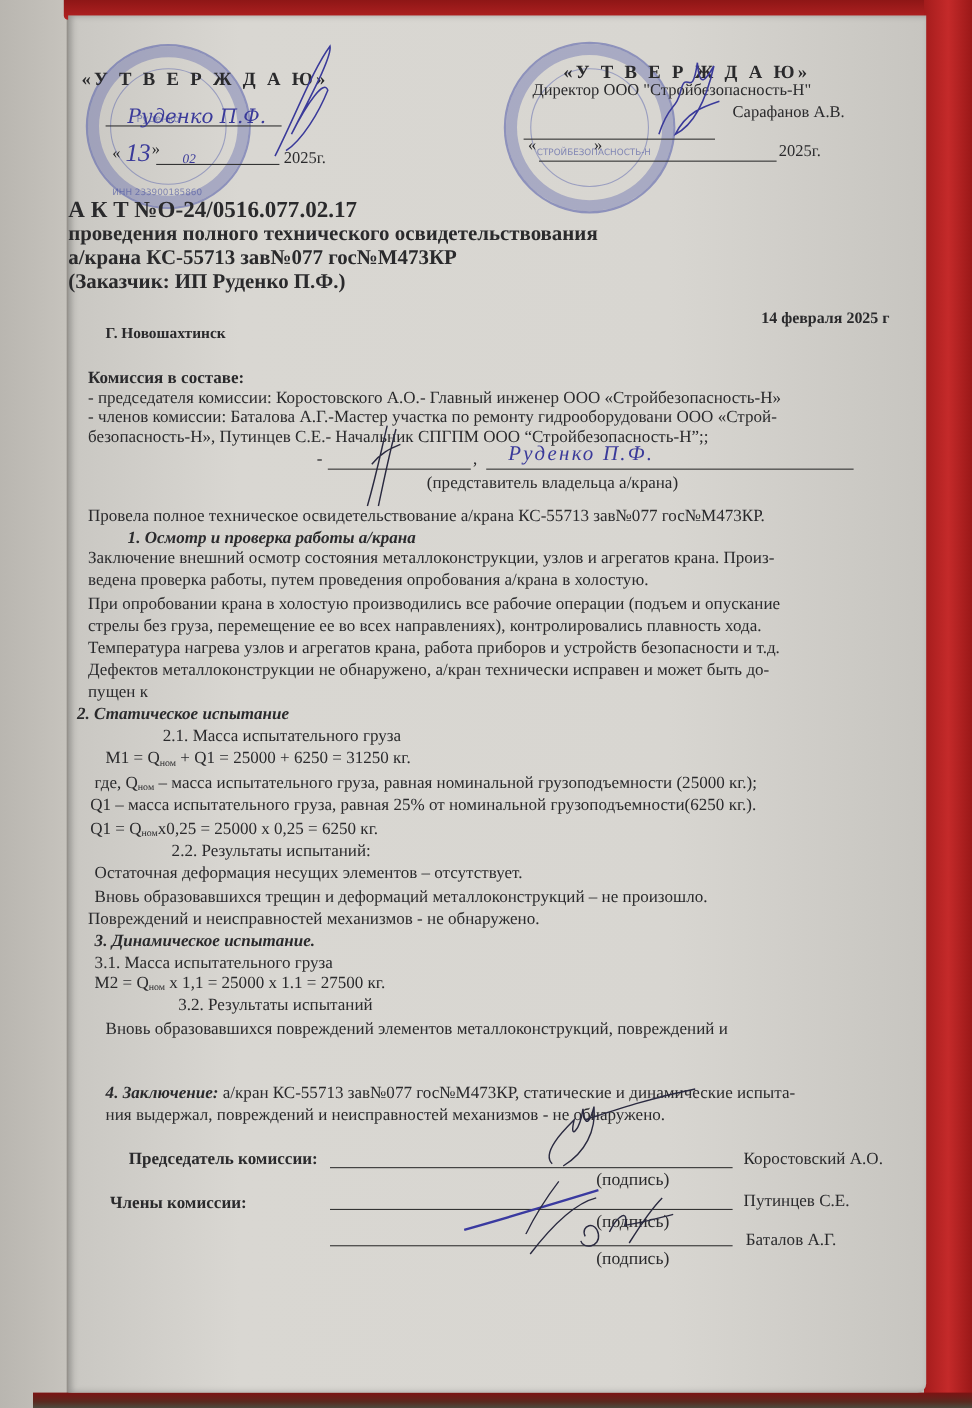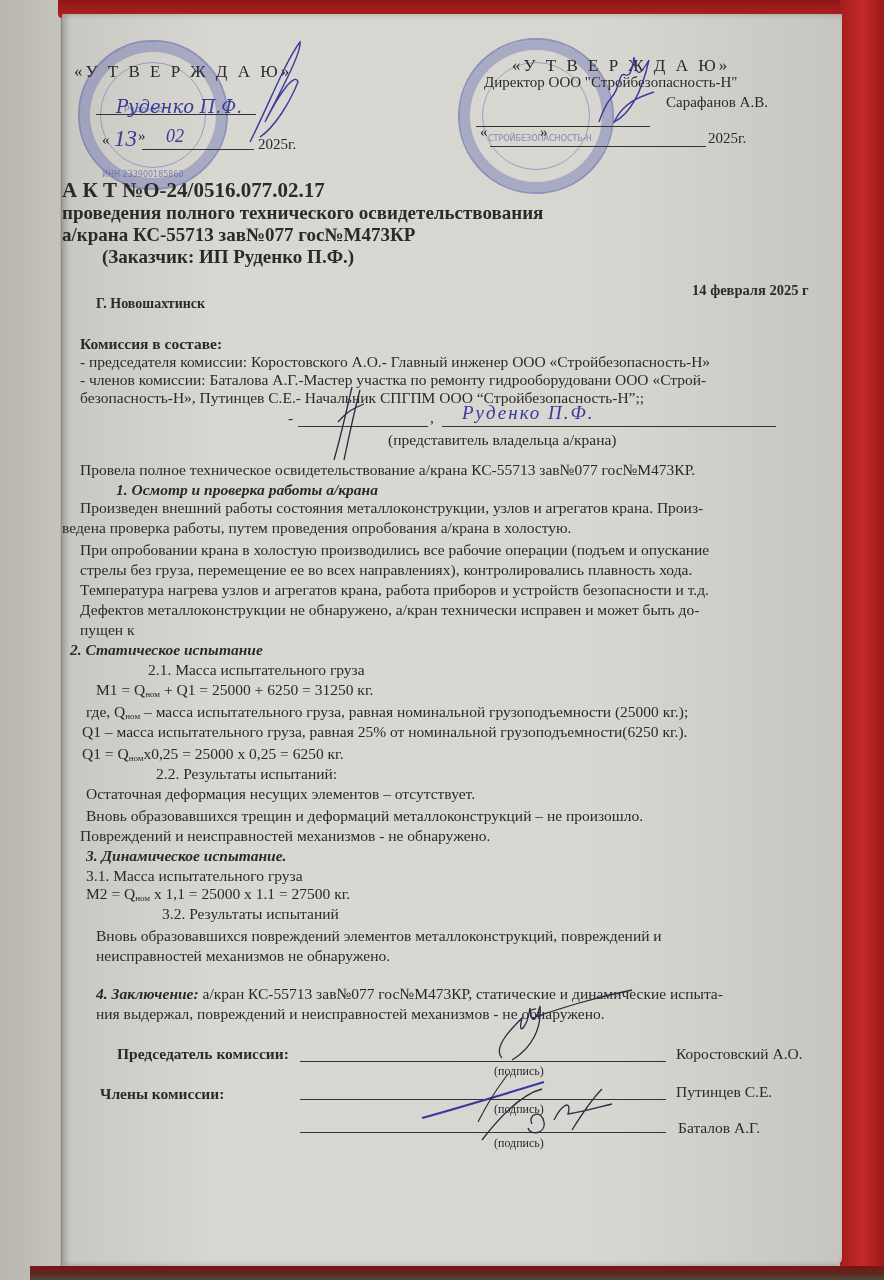--- a/index.html
+++ b/index.html
@@ -25,25 +25,25 @@
   }
   .page {
     position: absolute; left: 62px; top: 14px; width: 780px; height: 1252px;
     background: linear-gradient(90deg, #c9c7c2 0%, #d9d7d2 20%, #d8d6d1 70%, #c7c5c0 100%);
     border-bottom-right-radius: 8px;
     box-shadow: inset 3px 0 6px rgba(0,0,0,0.25);
   }
   .abs { position: absolute; white-space: nowrap; }
   .b { font-weight: bold; }
   .bi { font-weight: bold; font-style: italic; }
-  .approve { font-size: 17px; font-weight: normal; letter-spacing: 3px; }
+  .approve { font-size: 17px; font-weight: bold; letter-spacing: 3px; }
   .hdr { font-size: 15px; }
   .title { font-size: 19px; font-weight: bold; width: 100%; left: 0; }
   .body-text { font-size: 15.5px; line-height: 20px; }
-  .sm { font-size: 12px; }
+  .sm { font-size: 16px; margin-left: 48px; }
   .stamp {
     position: absolute; border-radius: 50%;
     border: 2px solid rgba(80, 90, 170, 0.55);
     box-shadow: inset 0 0 0 8px rgba(255,255,255,0), inset 0 0 0 10px rgba(80,90,170,0.35);
   }
   .stamp-inner {
     position: absolute; border-radius: 50%;
     border: 1.5px solid rgba(80, 90, 170, 0.45);
   }
   .stamp-text { position:absolute; color: rgba(70,80,160,0.6); font-family: "DejaVu Sans", sans-serif; font-size: 9px; }
@@ -65,21 +65,21 @@
     <div class="stamp-inner" style="left:38px; top:48px; width:106px; height:106px;"></div>
     <div class="stamp-text" style="left:62px; top:90px;text-align:center;">Руденко</div>
     <div class="stamp-text" style="left:40px; top:156px; font-size:8px;">ИНН 233900185860</div>
 
     <div class="abs approve" style="left:12px; top:48px;">«У Т В Е Р Ж Д А Ю»</div>
     <div class="line" style="left:34px; top:100px; width:160px;"></div>
     <div class="abs" style="left:54px; top:82px; font-family:'DejaVu Serif', serif; font-style:italic; font-size:18px; color:#3a3a9a;">Руденко П.Ф.</div>
     <div class="abs hdr" style="left:40px; top:118px;">«</div>
     <div class="abs" style="left:52px; top:112px; font-style:italic; font-size:23px; color:#3a3a9a;">13</div>
     <div class="abs hdr" style="left:76px; top:114px;">»</div>
-    <div class="abs" style="left:104px; top:112px; font-style:italic; font-size:18px; color:#3a3a9a;">02</div>
+    <div class="abs" style="left:104px; top:123px; font-style:italic; font-size:12px; color:#3a3a9a;">02</div>
     <div class="line" style="left:80px; top:135px; width:112px;"></div>
     <div class="abs hdr" style="left:196px; top:122px;">2025г.</div>
     <svg class="sig" style="left:178px; top:18px;" width="70" height="115" viewBox="0 0 70 115">
       <path d="M10 110 C 30 70, 45 30, 60 10 C 62 20, 40 60, 25 90 C 40 60, 55 40, 58 50 C 50 70, 35 95, 20 105" stroke="#3a3a9a" stroke-width="1.4" fill="none"></path>
     </svg>
   </div>
 
   <div>
     <div class="stamp" style="left:396px; top:24px; width:156px; height:156px;"></div>
     <div class="stamp-inner" style="left:420px; top:48px; width:108px; height:108px;"></div>
@@ -94,21 +94,21 @@
     <div class="line" style="left:428px; top:132px; width:216px;"></div>
     <div class="abs hdr" style="left:646px; top:116px;">2025г.</div>
     <svg class="sig" style="left:532px; top:38px;" width="70" height="80" viewBox="0 0 70 80">
       <path d="M5 70 C 15 40, 20 50, 25 30 C 30 10, 35 40, 40 5 C 42 30, 48 20, 55 8 C 50 30, 40 60, 20 70 C 30 50, 45 45, 60 40" stroke="#3a3a9a" stroke-width="1.4" fill="none"></path>
     </svg>
   </div>
 
   <div class="abs title" style="top:164px; font-size:21px;">А К Т №О-24/0516.077.02.17</div>
   <div class="abs title" style="top:188px;">проведения полного технического освидетельствования</div>
   <div class="abs title" style="top:210px;">а/крана КС-55713 зав№077 гос№М473КР</div>
-  <div class="abs title" style="top:232px;padding-left:40px;">(Заказчик: ИП Руденко П.Ф.)</div>
+  <div class="abs title" style="top:232px;">(Заказчик: ИП Руденко П.Ф.)</div>
 
   <div class="abs b" style="left:630px; top:268px; font-size:14.5px;">14 февраля 2025 г</div>
   <div class="abs b" style="left:34px; top:282px; font-size:14px;">Г. Новошахтинск</div>
 
   <div class="abs b body-text" style="left:18px; top:320px;">Комиссия в составе:</div>
   <div class="abs body-text" style="left:18px; top:338px;">- председателя комиссии: Коростовского А.О.- Главный инженер  ООО «Стройбезопасность-Н»</div>
   <div class="abs body-text" style="left:18px; top:356px;">- членов комиссии: Баталова А.Г.-Мастер участка по ремонту гидрооборудовани  ООО «Строй-</div>
   <div class="abs body-text" style="left:18px; top:374px;">безопасность-Н», Путинцев С.Е.- Начальник СПГПМ ООО “Стройбезопасность-Н”;;</div>
   <div class="abs body-text" style="left:226px; top:394px;">-</div>
   <div class="line" style="left:236px; top:412px; width:130px;"></div>
@@ -116,22 +116,22 @@
   <div class="line" style="left:380px; top:412px; width:334px;"></div>
   <div class="abs" style="left:400px; top:388px; font-style:italic; font-size:19px; color:#3a3a9a; letter-spacing:2px;">Руденко П.Ф.</div>
   <div class="abs body-text" style="left:326px; top:416px;">(представитель владельца  а/крана)</div>
   <svg class="sig" style="left:262px; top:368px;" width="50" height="80" viewBox="0 0 50 80">
     <path d="M10 78 C 18 50, 22 30, 28 5 M20 78 C 26 50, 30 30, 36 8 M14 40 C 22 30, 30 26, 40 22" stroke="#2a2a40" stroke-width="1.3" fill="none"></path>
   </svg>
 
   <div class="abs body-text" style="left:18px; top:446px;">Провела полное техническое освидетельствование а/крана КС-55713 зав№077 гос№М473КР.</div>
 
   <div class="abs bi body-text" style="left:18px; top:466px;margin-left:36px;">1. Осмотр и проверка работы а/крана</div>
-  <div class="abs body-text" style="left:18px; top:484px;">Произведен внешний работы состояния металлоконструкции, узлов и агрегатов крана.  Произ-</div>
-  <div class="abs body-text" style="left:0; top:504px;text-align:right;">ведена  проверка работы, путем  проведения  опробования  а/крана  в  холостую.</div>
+  <div class="abs body-text" style="left:18px; top:484px;">Заключение внешний осмотр состояния металлоконструкции, узлов и агрегатов крана.  Произ-</div>
+  <div class="abs body-text" style="left:18px; top:504px;text-align:right;">ведена  проверка работы, путем  проведения  опробования  а/крана  в  холостую.</div>
   <div class="abs body-text" style="left:18px; top:526px;">При опробовании крана в холостую производились все рабочие операции (подъем и опускание</div>
   <div class="abs body-text" style="left:18px; top:546px;">стрелы без груза, перемещение ее  во всех направлениях), контролировались  плавность хода.</div>
   <div class="abs body-text" style="left:18px; top:566px;">Температура нагрева узлов и агрегатов крана, работа приборов и устройств безопасности и т.д.</div>
   <div class="abs body-text" style="left:18px; top:586px;">Дефектов металлоконструкции не обнаружено, а/кран технически исправен и может  быть  до-</div>
   <div class="abs body-text" style="left:18px; top:606px;">пущен к</div>
 
   <div class="abs bi body-text" style="left:8px; top:626px;">2.  Статическое испытание</div>
   <div class="abs body-text" style="left:86px; top:646px;">2.1. Масса испытательного груза</div>
   <div class="abs body-text" style="left:34px; top:666px;">
     <span>M1 = Q</span><sub>ном</sub><span> + Q1 = 25000 + 6250 = 31250 кг.</span>
@@ -148,21 +148,20 @@
   <div class="abs body-text" style="left:24px; top:792px;">Вновь образовавшихся трещин и деформаций металлоконструкций – не произошло.</div>
   <div class="abs body-text" style="left:18px; top:812px;">Повреждений и неисправностей механизмов - не обнаружено.</div>
 
   <div class="abs bi body-text" style="left:24px; top:832px;">3.    Динамическое испытание.</div>
   <div class="abs body-text" style="left:24px; top:852px;">3.1. Масса испытательного груза</div>
   <div class="abs body-text" style="left:24px; top:870px;">
     <span>M2 = Q</span><sub>ном</sub><span> х 1,1 = 25000 х 1.1 = 27500 кг.</span>
   </div>
   <div class="abs body-text" style="left:100px; top:890px;">3.2. Результаты испытаний</div>
   <div class="abs body-text" style="left:34px; top:912px;">Вновь образовавшихся повреждений элементов металлоконструкций, повреждений и</div>
-  <div class="abs body-text" style="left:34px; top:932px;">неисправностей механизмов не обнаружено.</div>
 
   <div class="abs body-text" style="left:34px; top:970px;">
     <span class="bi">4. Заключение:</span><span> а/кран КС-55713 зав№077 гос№М473КР, статические и динамические испыта-</span>
   </div>
   <div class="abs body-text" style="left:34px; top:990px;">ния выдержал, повреждений и неисправностей механизмов - не обнаружено.</div>
 
   <div class="abs b body-text" style="left:38px; top:1030px;margin-left:17px;">Председатель комиссии:</div>
   <div class="line" style="left:238px; top:1047px; width:366px;"></div>
   <div class="abs body-text" style="left:614px; top:1030px;">Коростовский А.О.</div>
   <div class="abs sm" style="left:432px; top:1050px;">(подпись)</div>

